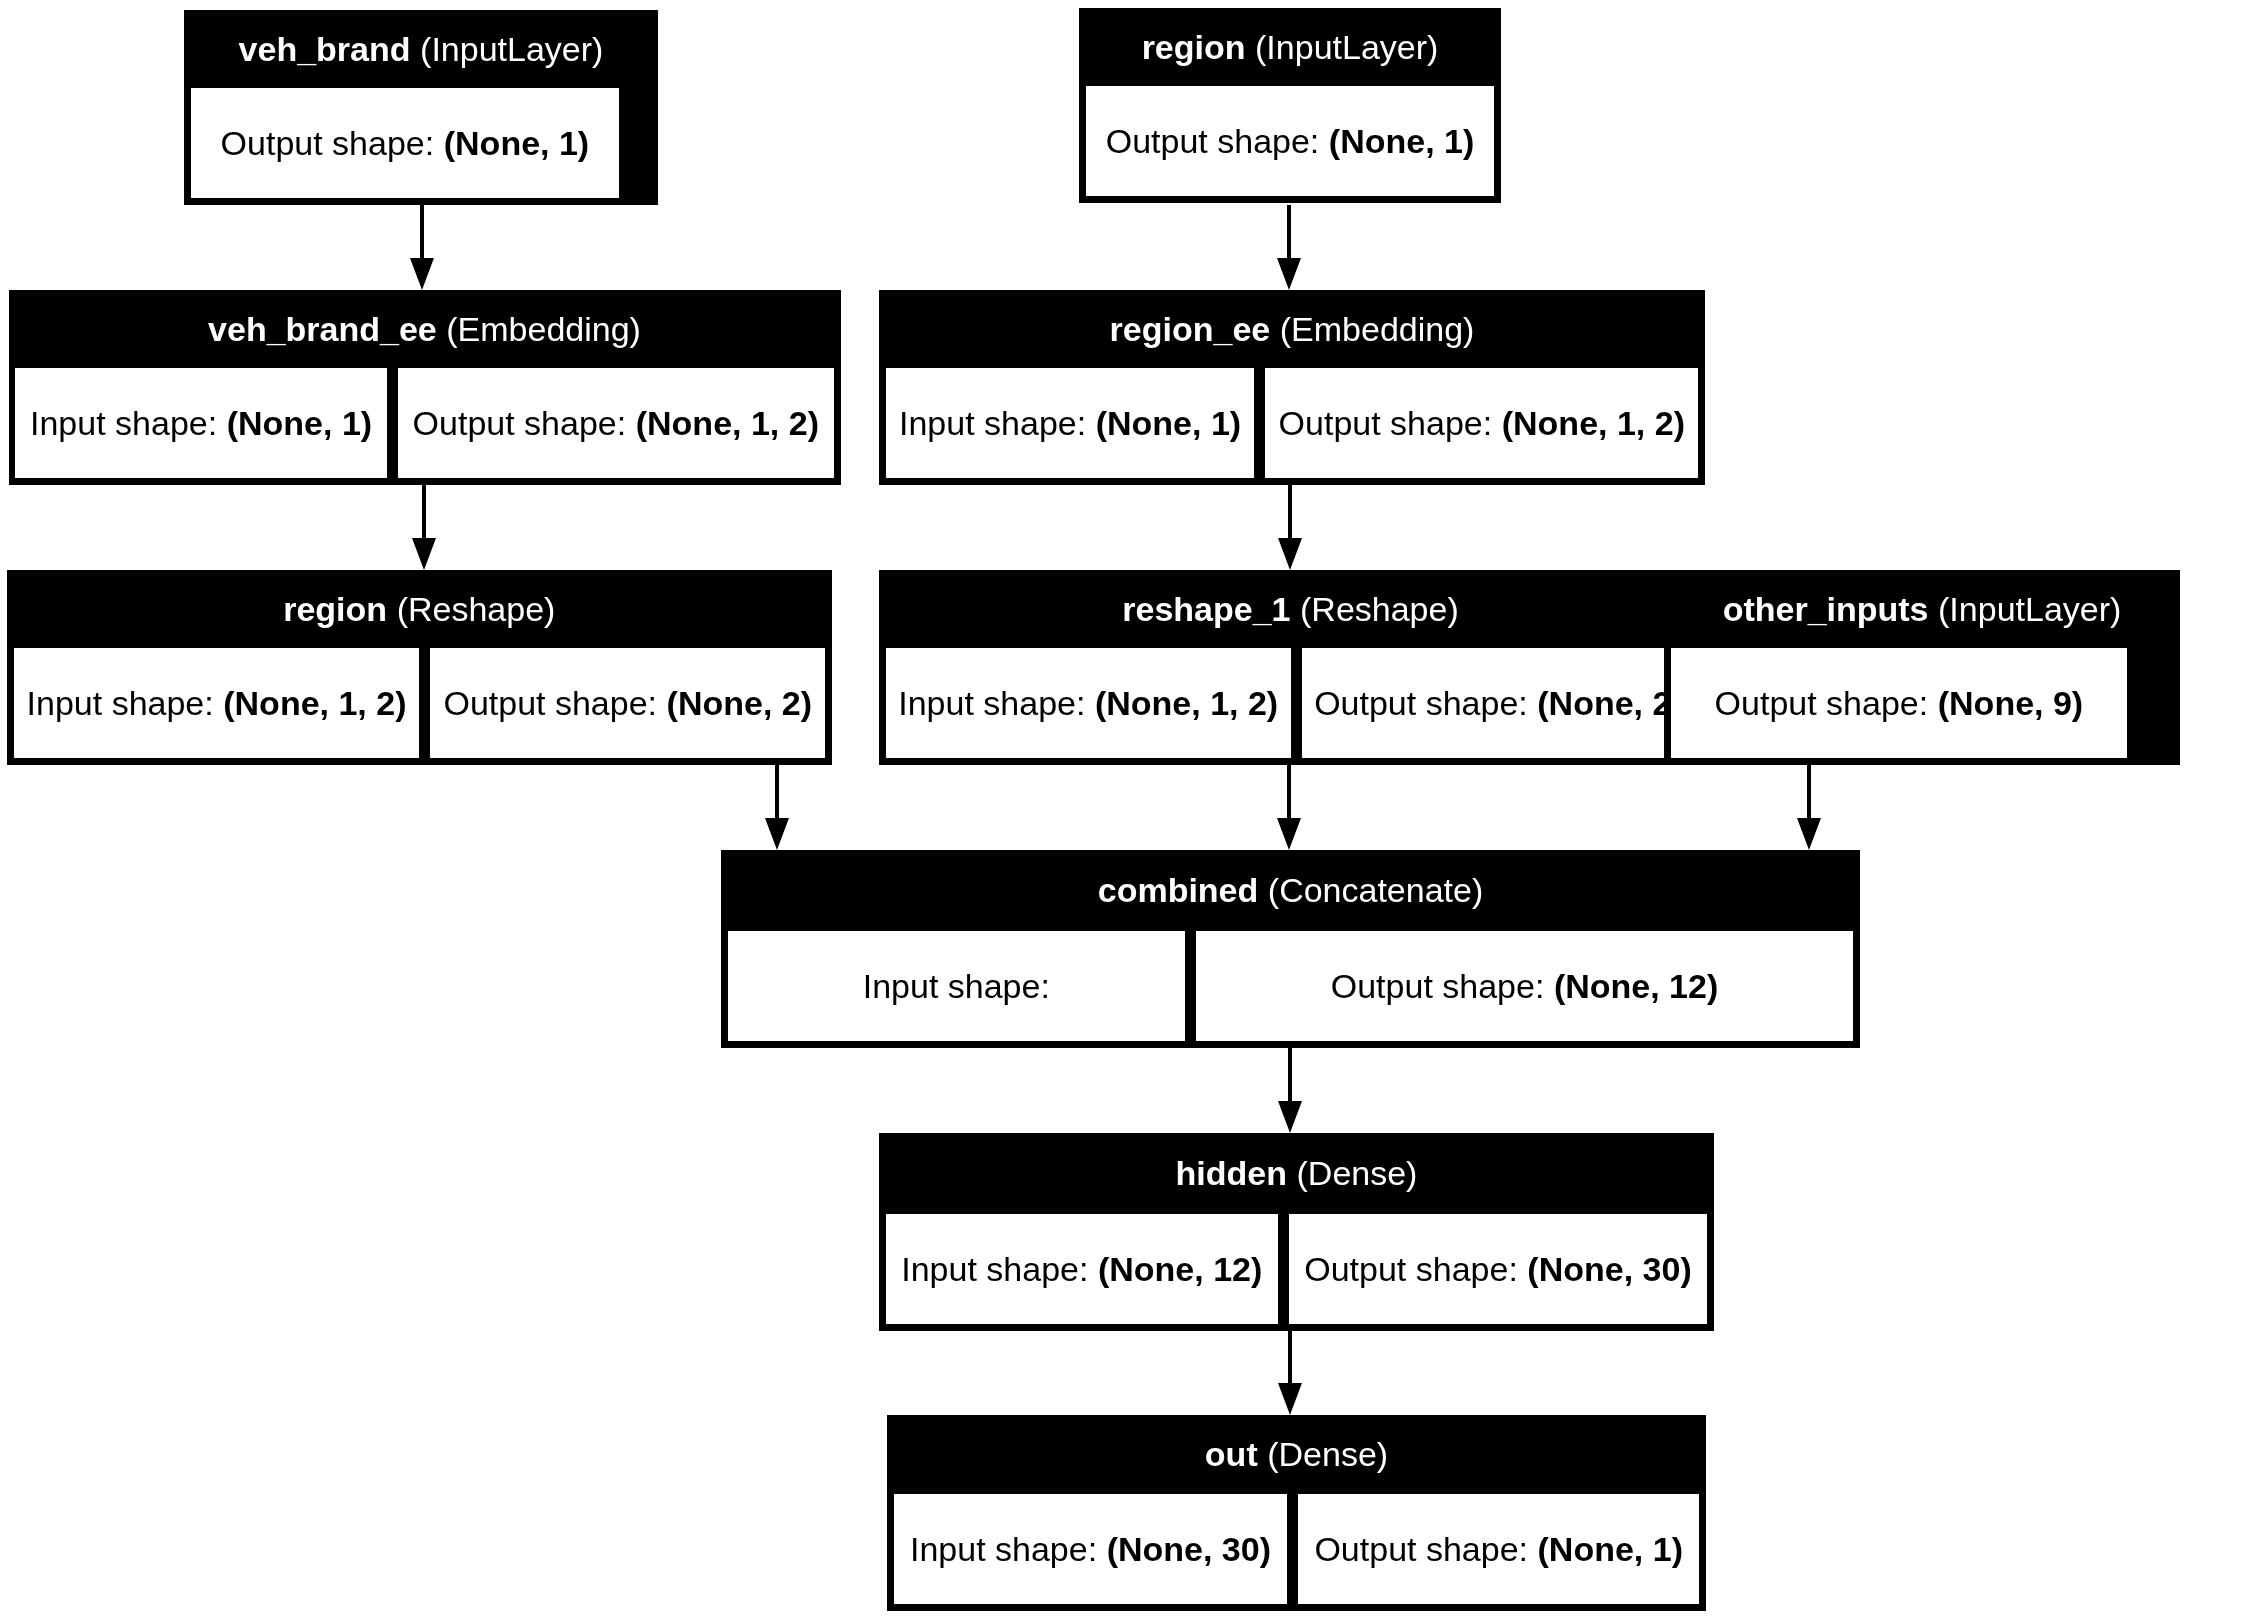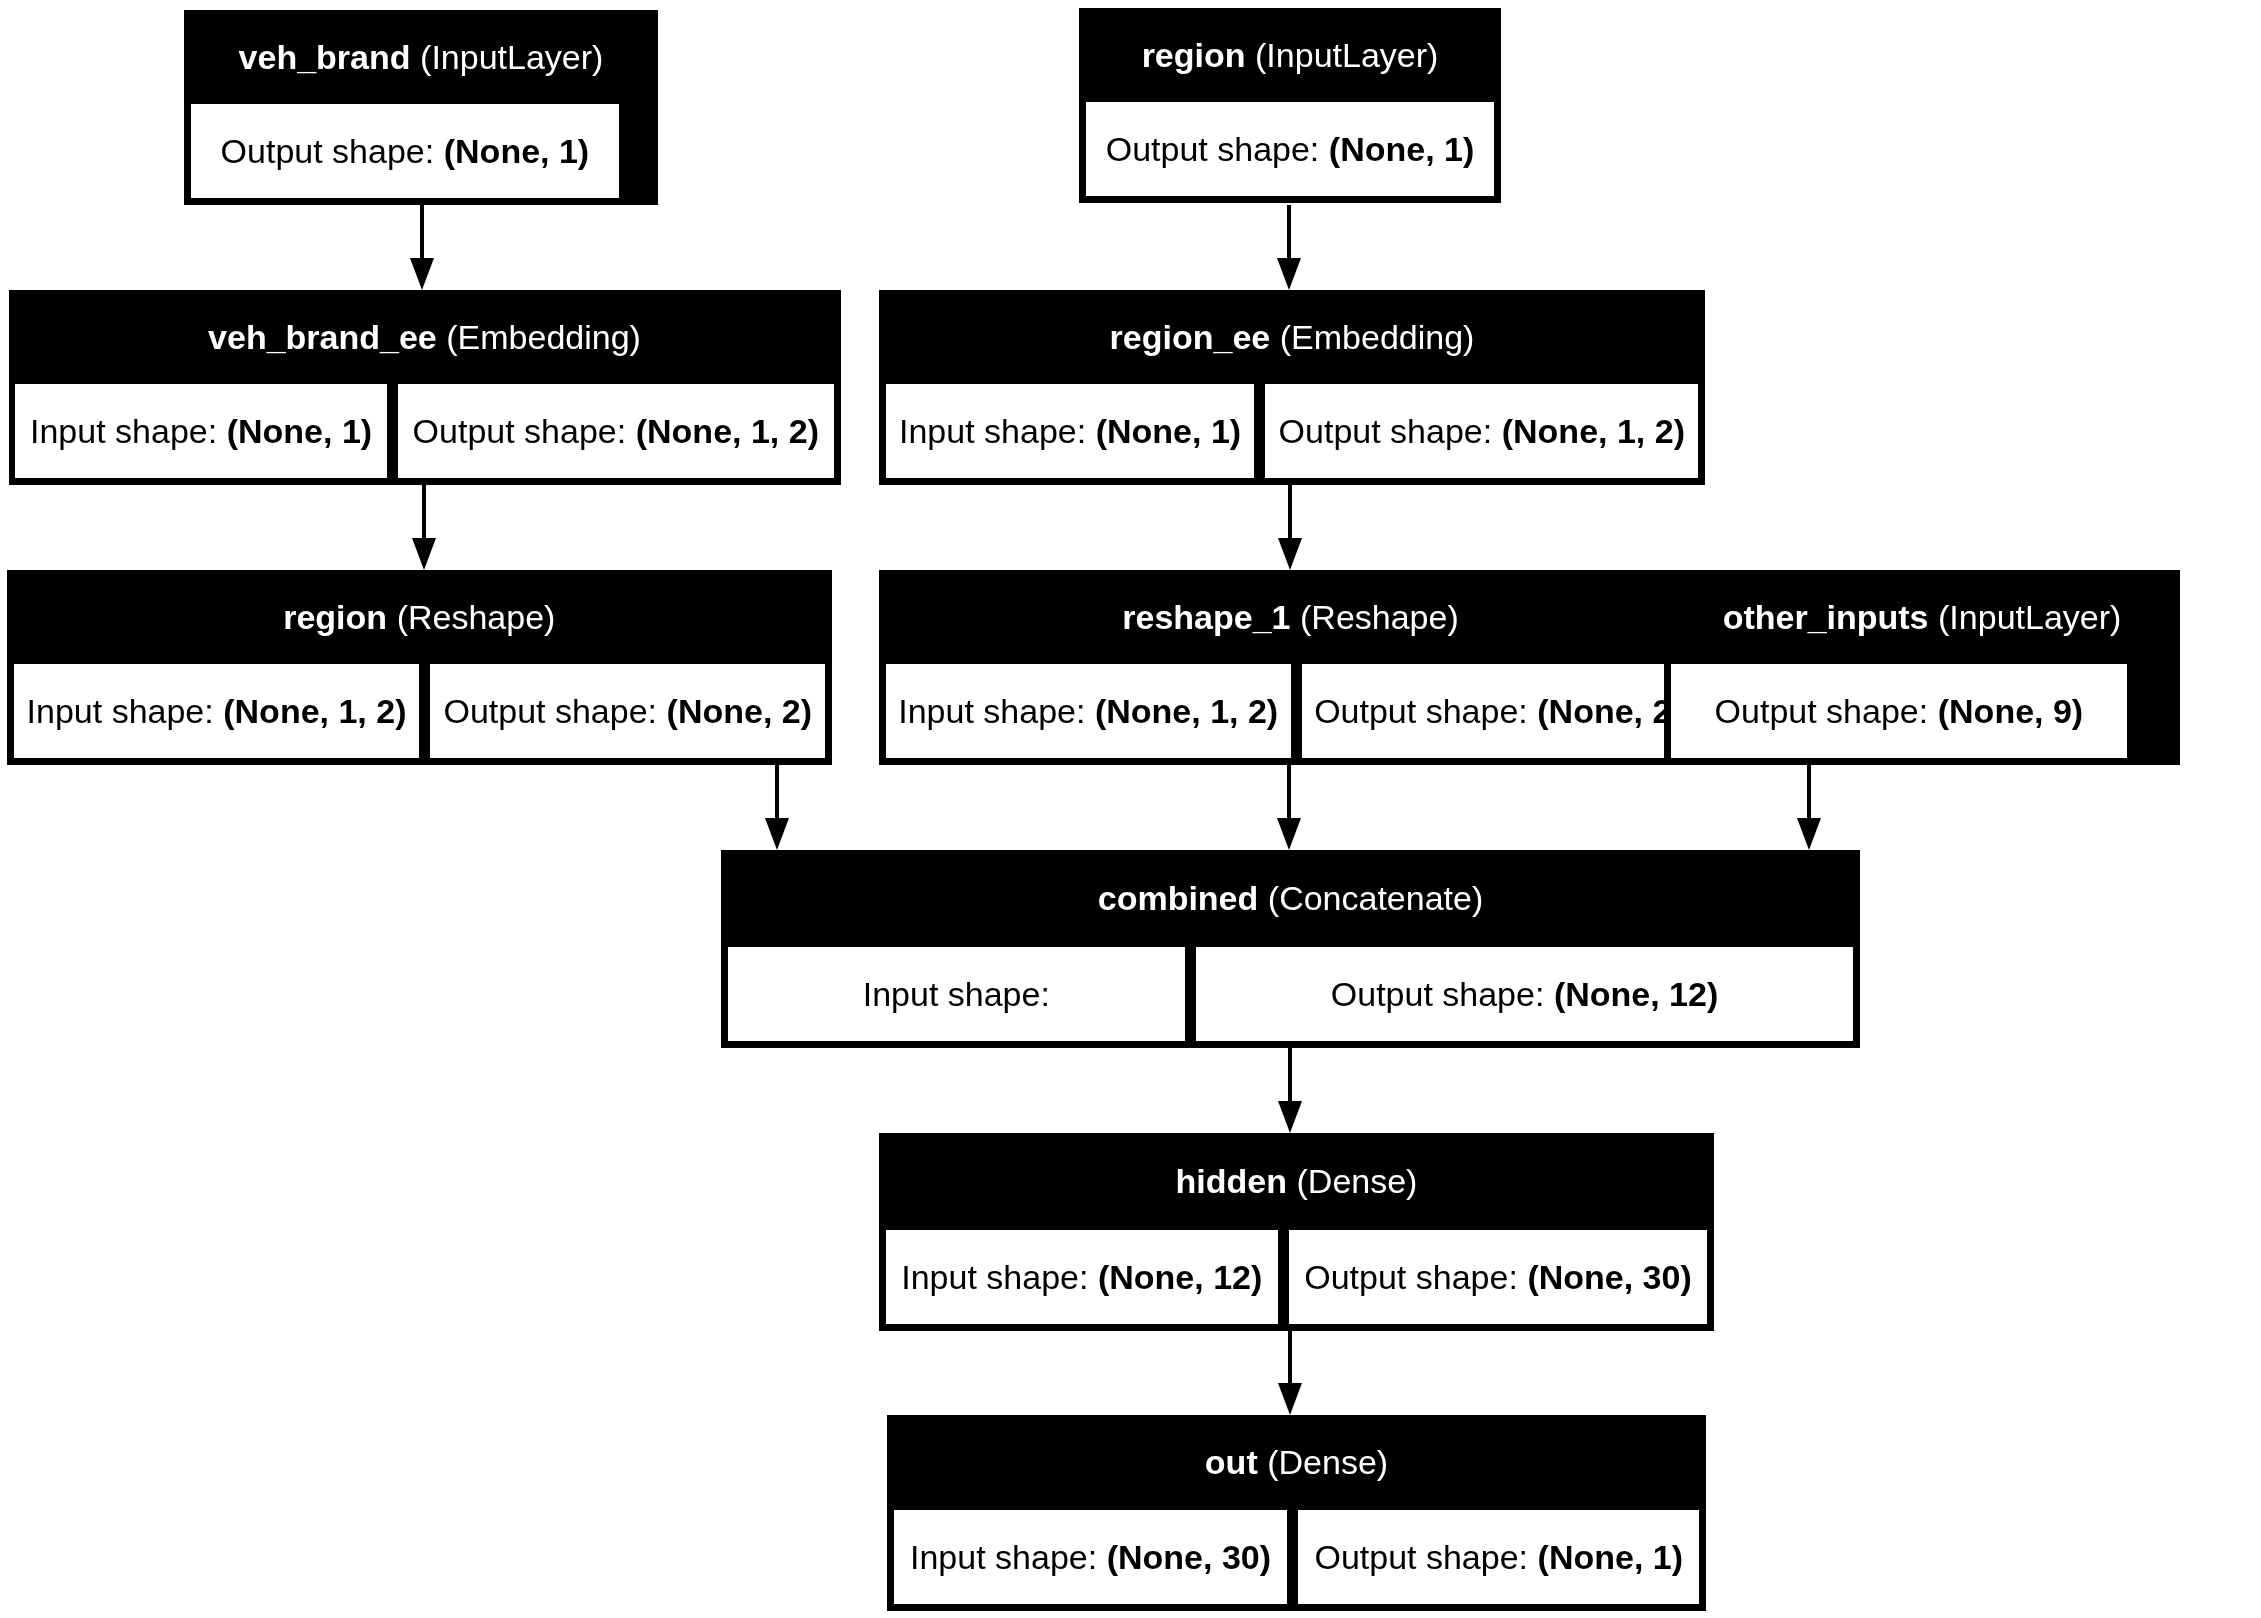--- a/index.html
+++ b/index.html
@@ -25,24 +25,25 @@
     display: flex;
     align-items: center;
     justify-content: center;
     color: var(--node-title-text, #ffffff);
     font-size: 34px;
     white-space: nowrap;
   }
   .t-name { font-weight: bold; }
   .t-type { margin-left: 0.28em; }
   .cells {
-    height: 94px;
+    height: 110px;
     margin: 0 6.8px 6.8px 6.8px;
     display: flex;
     gap: 11px;
+    justify-content: flex-end;
   }
   .cell {
     flex: 1 1 auto;
     min-width: 0;
     background: var(--cell-fill, #ffffff);
     color: var(--cell-text, #000000);
     display: flex;
     align-items: center;
     justify-content: center;
     font-size: 34px;

